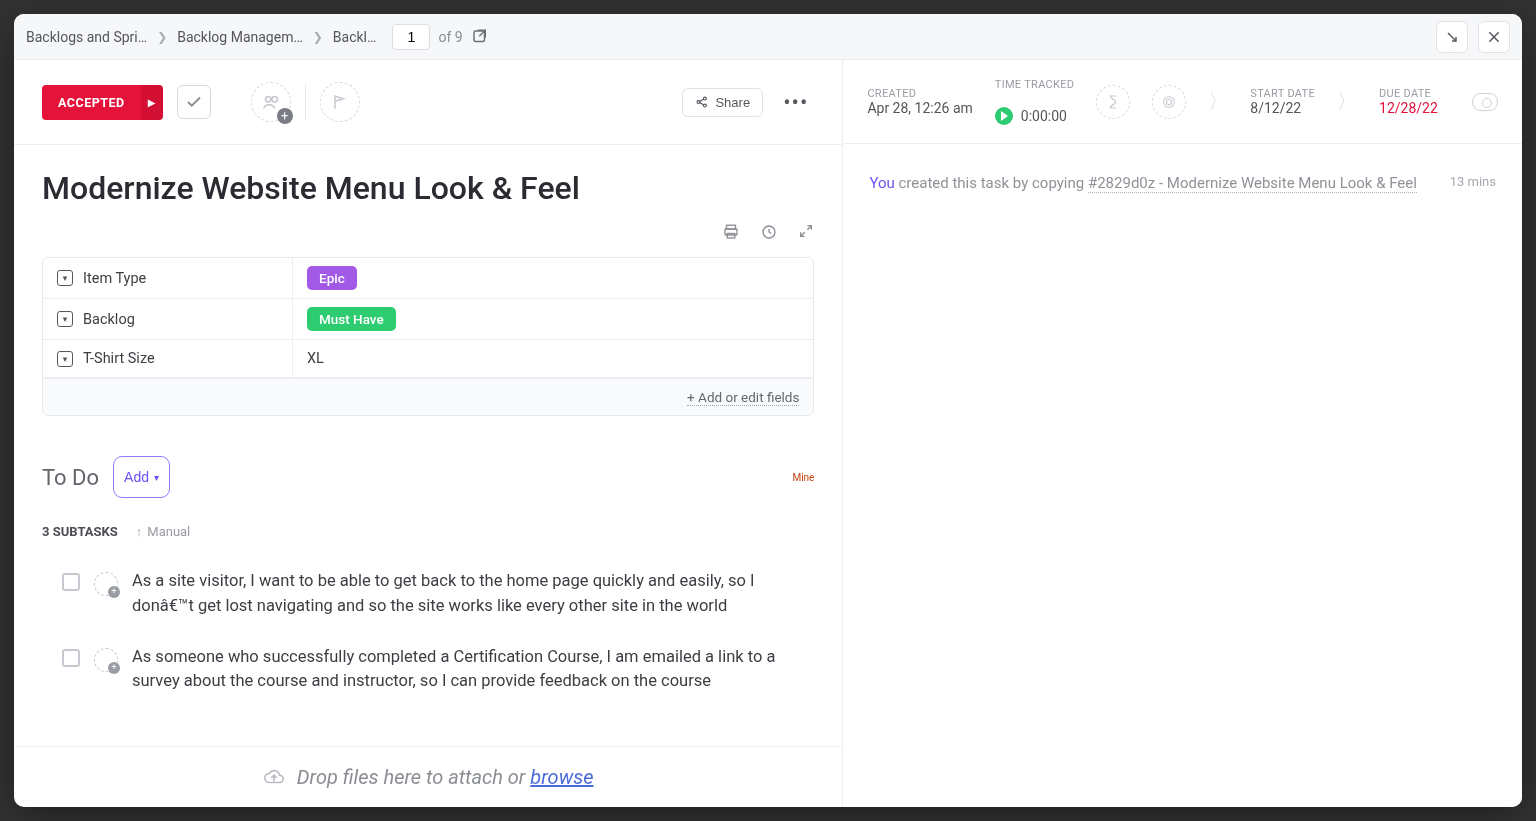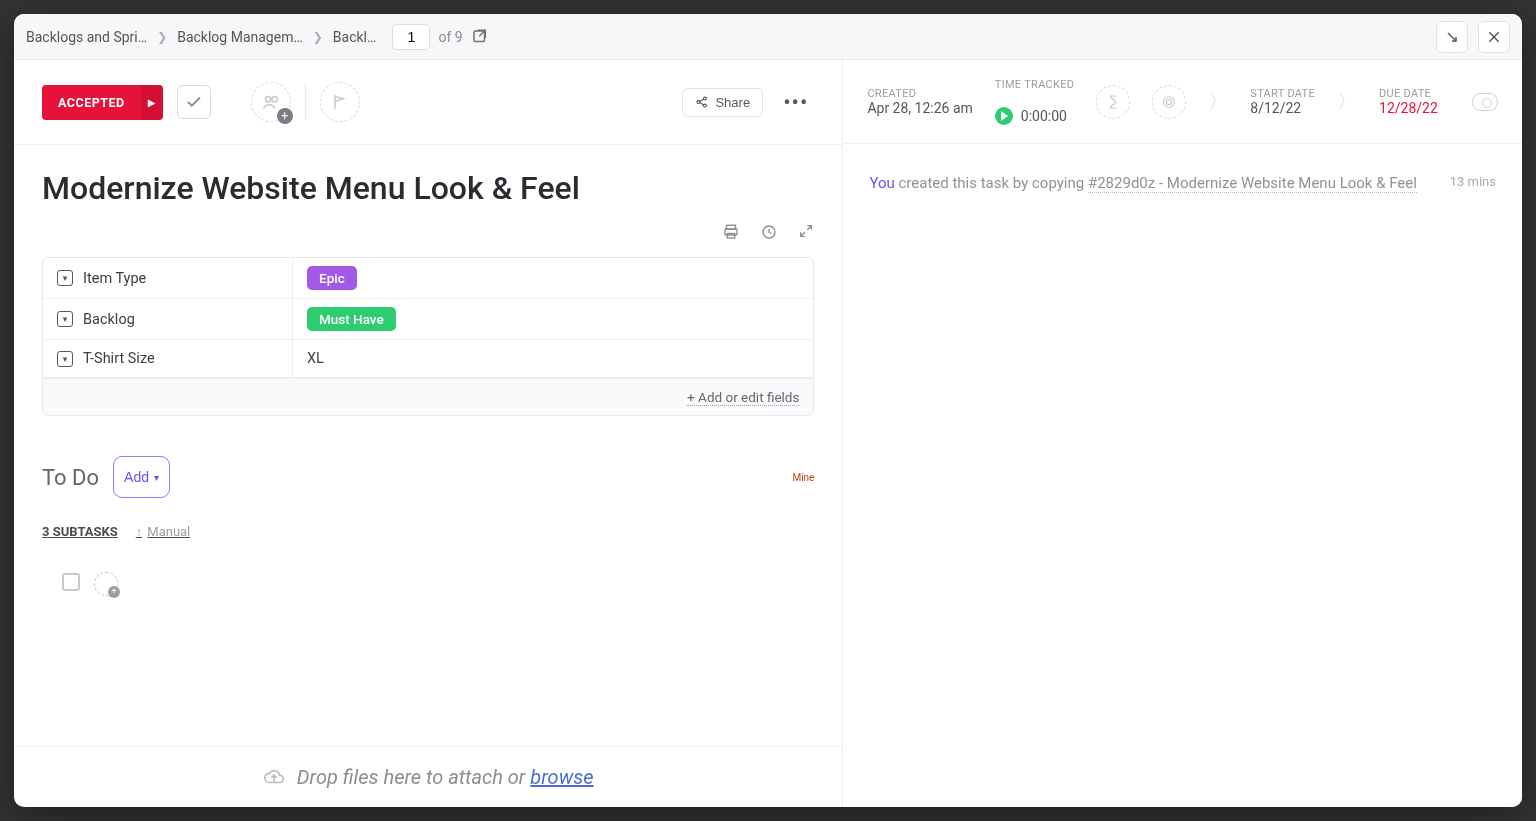--- a/index.html
+++ b/index.html
@@ -128,21 +128,21 @@
   .fields-footer span { border-bottom:1px dotted #a2a5ab; cursor:pointer; }
   
   .todo-head { display:flex; align-items:center; gap:14px; margin-bottom:26px; }
   .todo-title { font-size:22px; color:#63666c; font-weight:400; }
   .add-btn {
     border:1.5px solid #8f7cff; color:#6a52f5; font-size:14px;
     padding:12px 10px; border-radius:9px; display:flex; align-items:center; gap:5px;
     background:#fff;
   }
   .mine { margin-left:auto; color:#c2410c; font-size:10px; }
-  .subtasks-head { display:flex; align-items:flex-start; gap:18px; font-size:13px; color:#4b4d52; margin-bottom:20px;text-decoration:underline; }
+  .subtasks-head { display:flex; align-items:flex-start; gap:18px; font-size:13px; color:#4b4d52; margin-bottom:20px; }
   .subtasks-head .manual { color:#9a9da3; display:flex; align-items:center; gap:5px; }
   .subtask {
     display:flex; gap:14px; align-items:flex-start; padding:10px 0 16px 20px;
     font-size:16.5px; color:#3c3e43; line-height:1.5;
   }
   .subtask .sq {
     width:18px; height:18px; border:2px solid #c6c9cf; border-radius:3px; margin-top:4px; flex-shrink:0;
   }
   .subtask .assignee {
     width:24px; height:24px; border:1.5px dashed #c6c9cf; border-radius:50%; flex-shrink:0; margin-top:3px;
@@ -345,20 +345,26 @@
           <strong>3 SUBTASKS</strong>
           <span class="manual">
             <span>↑</span>
             <span>Manual</span>
           </span>
         </div>
 
         <div class="subtask">
           <div class="sq"></div>
           <div class="assignee"></div>
+          <div>As a site visitor, I want to be able to get back to the home page quickly and easily, so I donâ€™t get lost navigating and so the site works like every other site in the world</div>
+        </div>
+        <div class="subtask">
+          <div class="sq"></div>
+          <div class="assignee"></div>
+          <div>As someone who successfully completed a Certification Course, I am emailed a link to a survey about the course and instructor, so I can provide feedback on the course</div>
         </div>
 
       </div>
 
       <div class="left-footer">
         <span class="cloud-icon">
           <svg viewBox="0 0 24 24" width="22" height="22" fill="none" stroke="currentColor" stroke-width="1.8">
               <path d="M7 18a5 5 0 010-10 6 6 0 0111 2 4 4 0 010 8H7z"></path>
               <path d="M12 11v6M9 13l3-3 3 3"></path>
             </svg>

